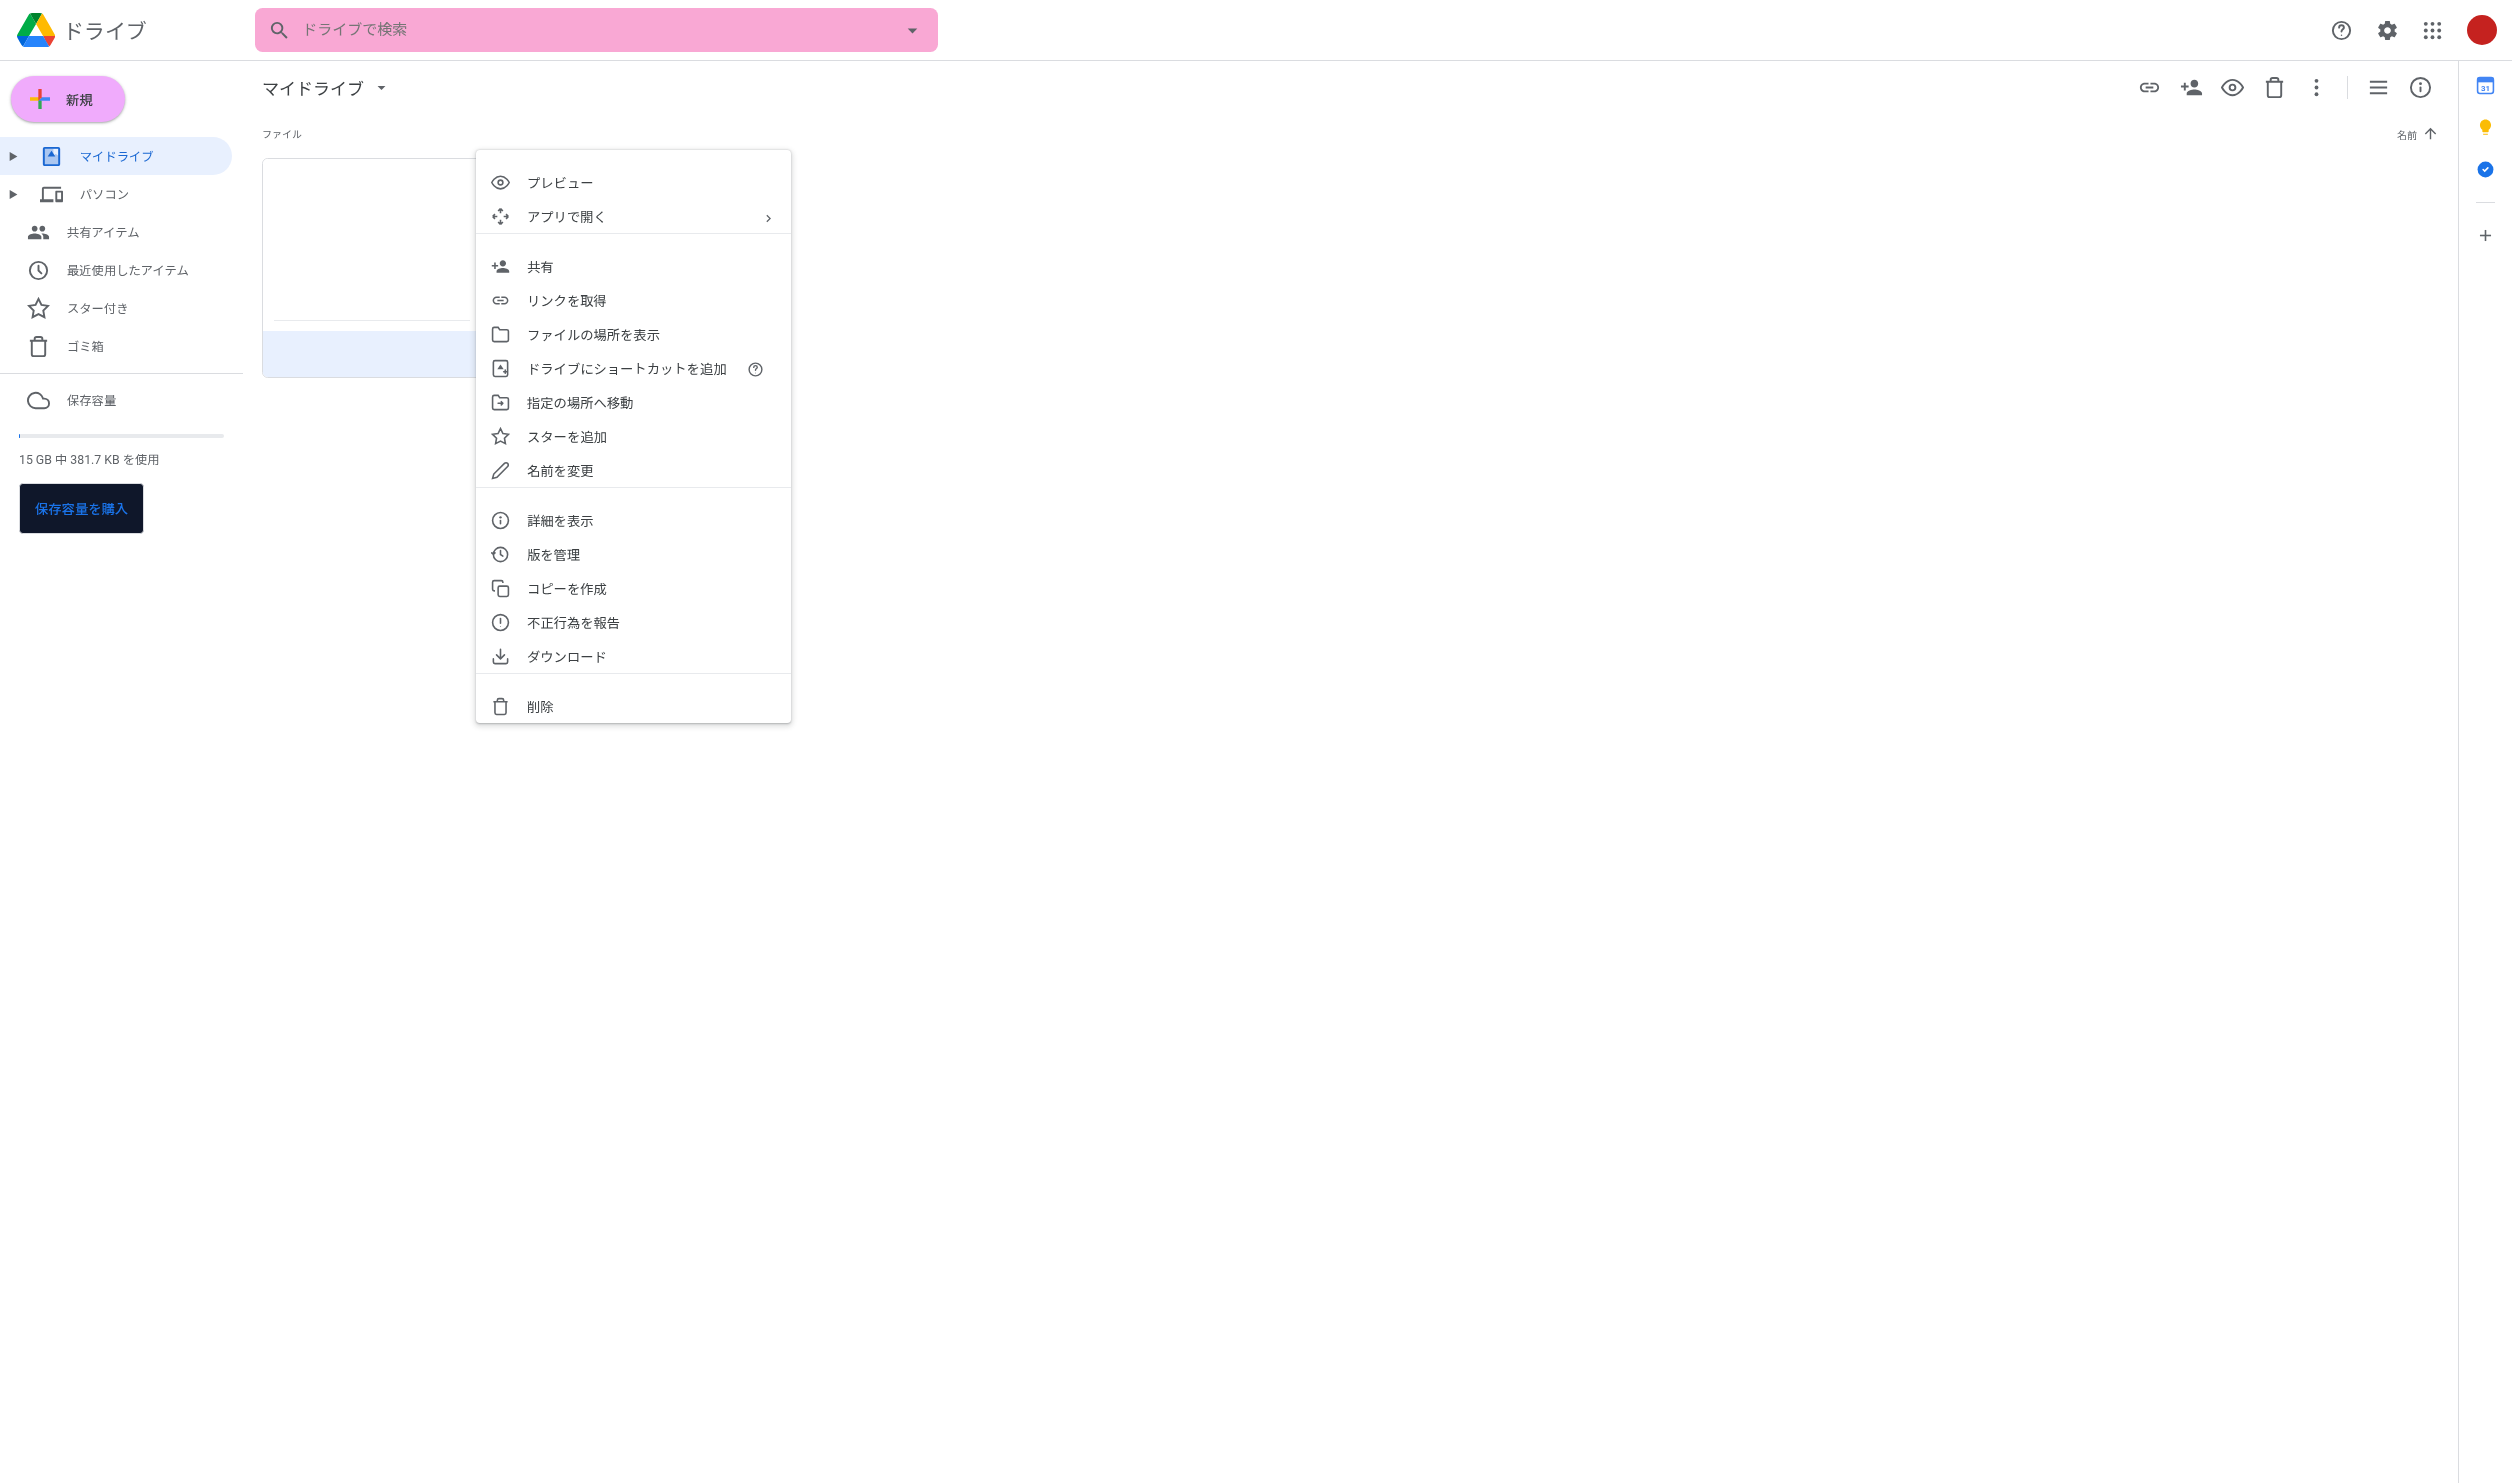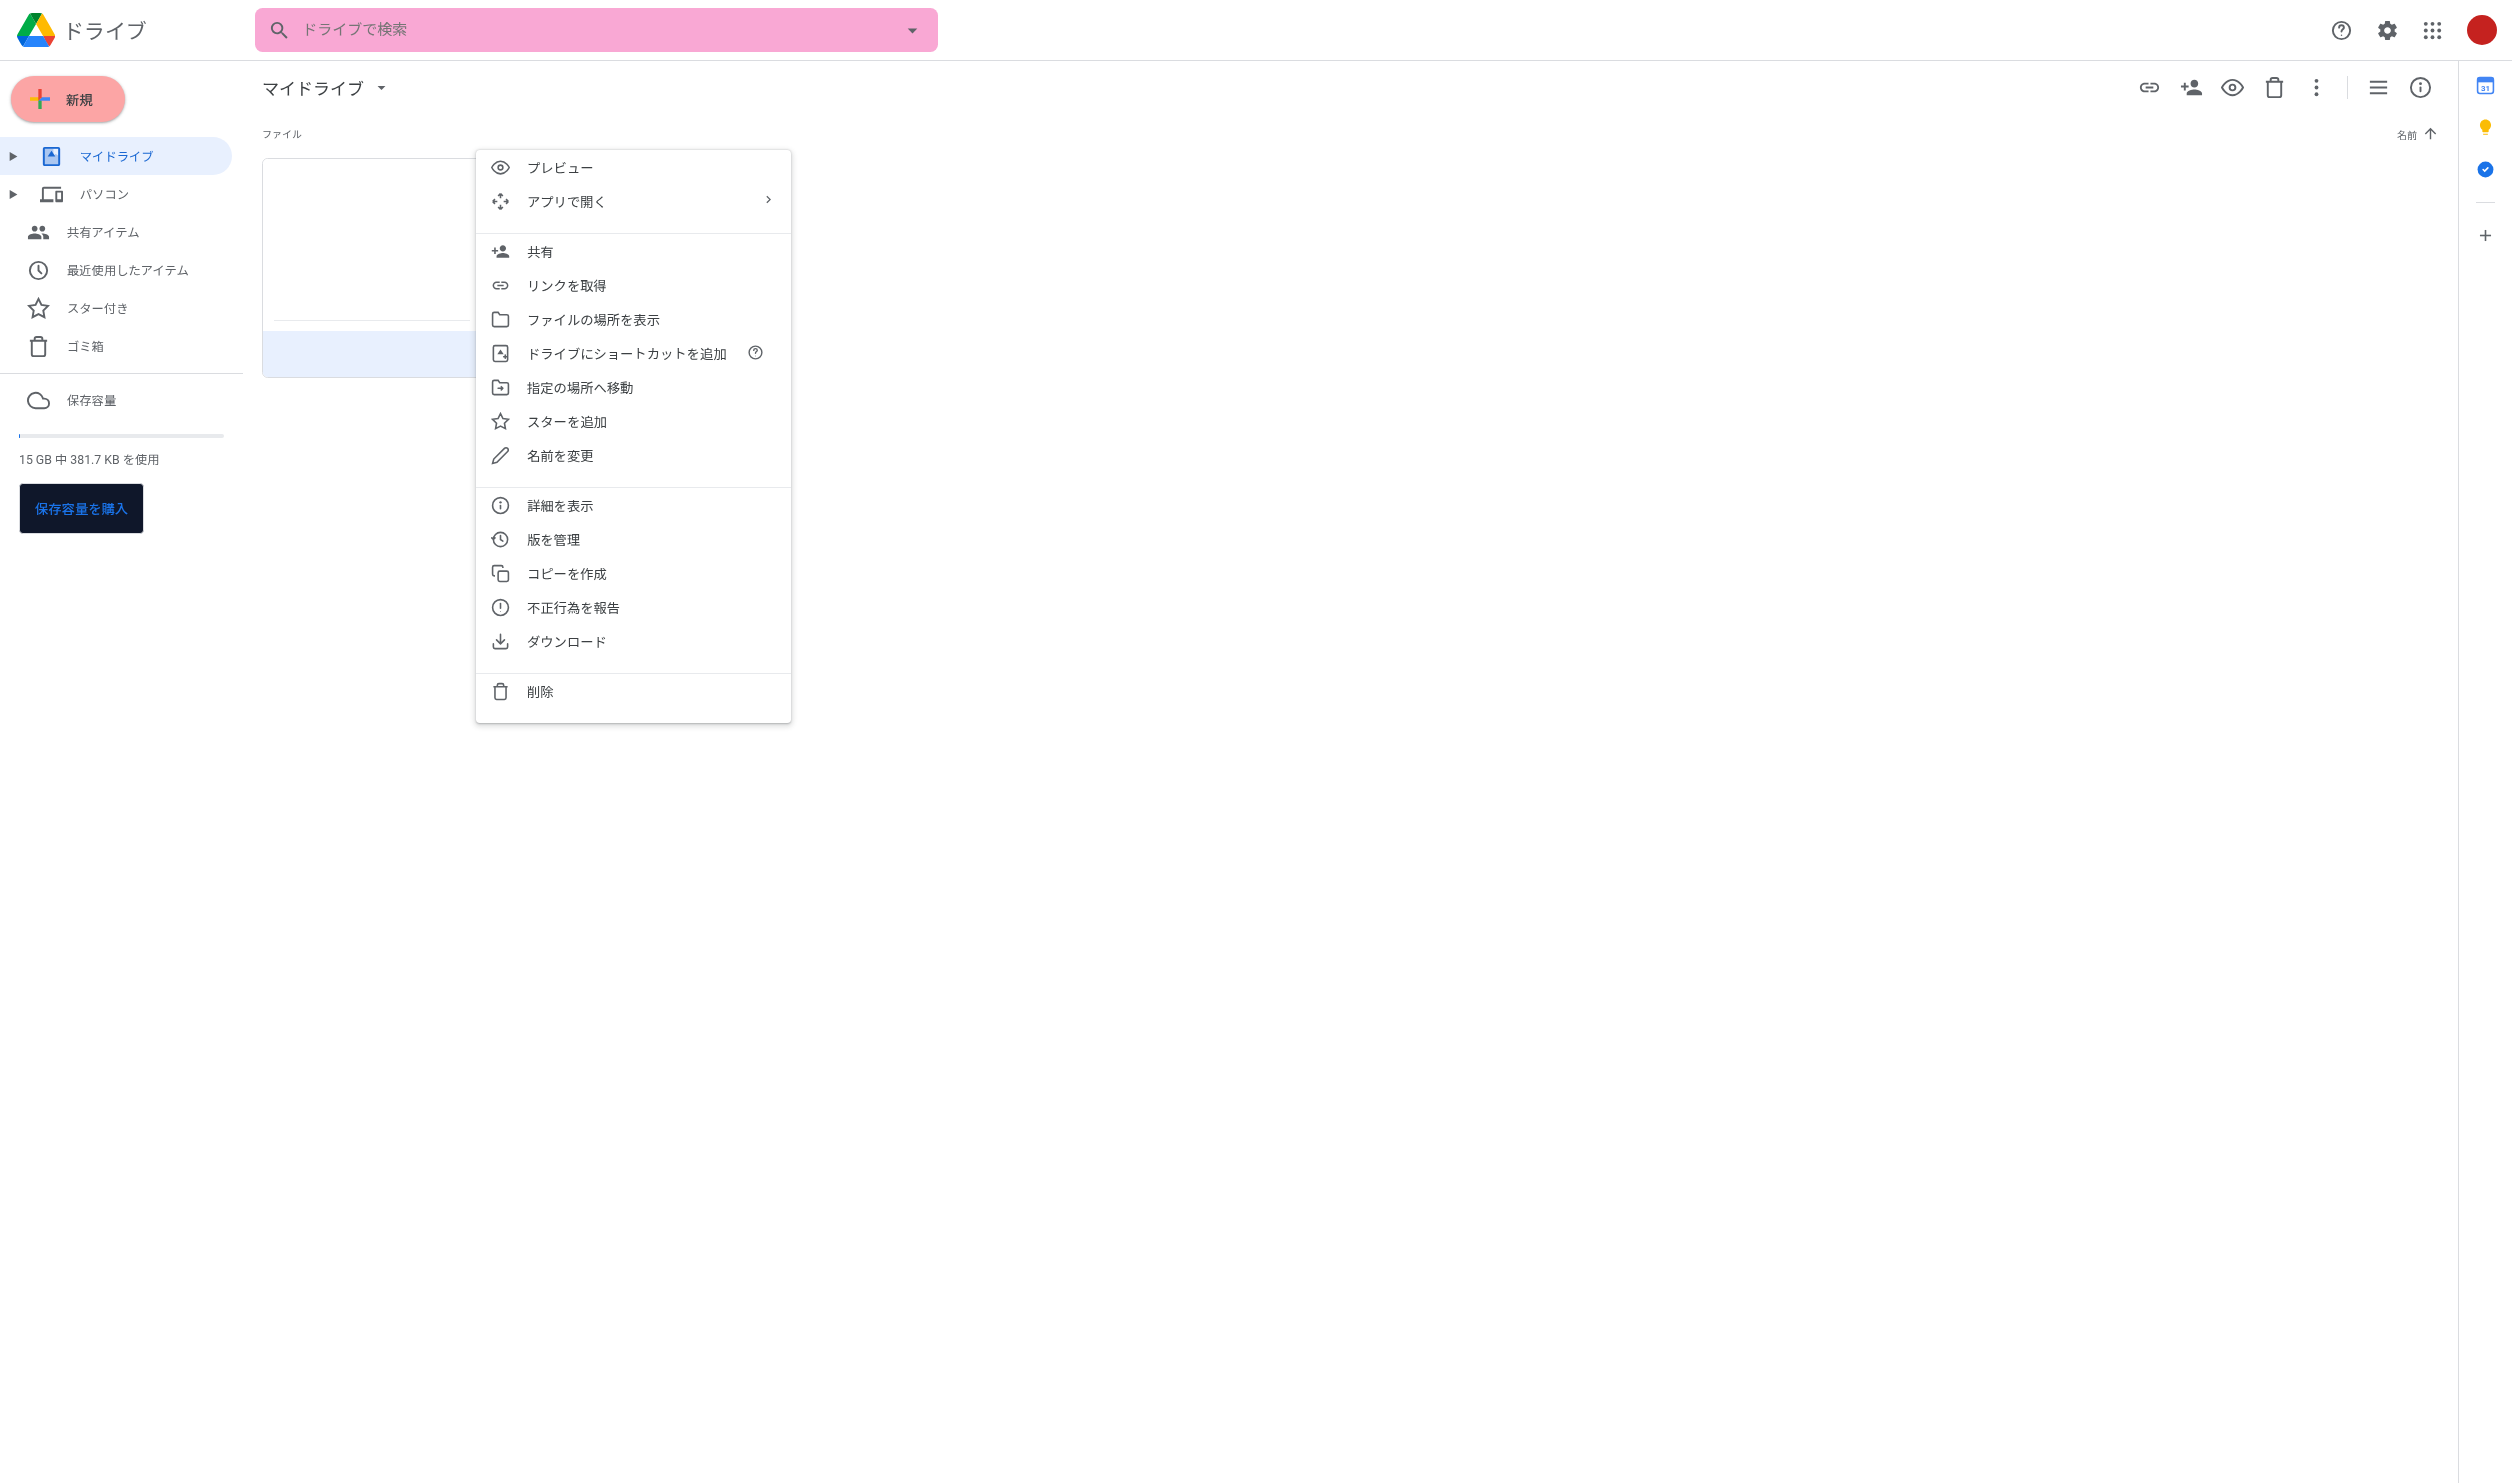--- a/index.html
+++ b/index.html
@@ -15,21 +15,21 @@
 .search-input { flex: 1; border: none; background: transparent; font-size: 15px; color: #5f6368; outline: none; }
 .header-right { display: flex; align-items: center; gap: 7.6px; padding-right: 7.6px; }
 .icon-btn { width: 38px; height: 38px; border-radius: 50%; display: flex; align-items: center; justify-content: center; cursor: pointer; color: #5f6368; }
 .avatar { width: 30px; height: 30px; border-radius: 50%; background: #c5221f; margin-left: 7.6px; }
 
 
 .body { display: flex; height: calc(100vh - 61px); }
 
 
 .sidebar { width: 243px; padding-top: 7.6px; display: flex; flex-direction: column; }
-.new-btn { margin: 7.6px 0 15px 11.4px; width: 114px; height: 46px; border-radius: 23px; box-shadow: 0 0.9px 1.9px rgba(60,64,67,.3), 0 0.9px 2.8px 0.9px rgba(60,64,67,.15); background: #fca5a5; display: flex; align-items: center; gap: 11.4px; padding-left: 13.3px; font-size: 13.3px; font-weight: 500; color: #3c4043; cursor: pointer; }
+.new-btn { margin: 7.6px 0 15px 11.4px; width: 114px; height: 46px; border-radius: 23px; box-shadow: 0 0.9px 1.9px rgba(60,64,67,.3), 0 0.9px 2.8px 0.9px rgba(60,64,67,.15); background: #f0abfc; display: flex; align-items: center; gap: 11.4px; padding-left: 13.3px; font-size: 13.3px; font-weight: 500; color: #3c4043; cursor: pointer; }
 .sb-item { height: 38px; display: flex; align-items: center; padding-left: 27px; gap: 17px; border-radius: 0 19px 19px 0; margin-right: 11.4px; font-size: 12.3px; color: #5f6368; cursor: pointer; }
 .sb-item.has-expand { padding-left: 3.8px; }
 .sb-item.has-expand .tri { width: 19px; text-align: center; font-size: 9.5px; color: #5f6368; }
 .sb-item.active { background: #e8f0fe; color: #1967d2; }
 .sb-item.active svg { color: #1967d2; }
 .sb-item svg { color: #5f6368; }
 .sb-sep { height: 0.9px; background: #dadce0; margin: 7.6px 0; }
 .storage { padding: 7.6px 19px; font-size: 12.3px; color: #5f6368; }
 .storage-bar { height: 3.8px; background: #e8eaed; border-radius: 1.9px; margin: 7.6px 0 11.4px; position: relative; }
 .storage-bar::after { content: ""; position: absolute; left: 0; top: 0; height: 100%; width: 0.5%; background: #1a73e8; border-radius: 1.9px; }
@@ -47,21 +47,21 @@
 .sort { margin-left: auto; display: flex; align-items: flex-end; gap: 5px; cursor: pointer; }
 
 .grid { padding: 7.6px 19px; position: relative; }
 .file-card { width: 220px; height: 220px; border: 0.9px solid #dadce0; border-radius: 5.7px; background: #fff; overflow: hidden; position: relative; }
 .file-card .thumb-body { height: 171px; background: #fff; position: relative; }
 .file-card .thumb-body::after { content: ""; position: absolute; left: 11.4px; right: 11.4px; top: 161px; height: 0.9px; background: #e8eaed; }
 .file-card .selected-strip { position: absolute; left: 0; right: 0; bottom: 0; height: 46px; background: #e8f0fe; }
 
 
 .ctx-menu { position: absolute; left: 233px; top: 0; width: 315px; background: #fff; border-radius: 3.8px; box-shadow: 0 1.9px 5.7px 1.9px rgba(60,64,67,.15), 0 0.9px 1.9px rgba(60,64,67,.3); padding: 7.6px 0; z-index: 50; }
-.ctx-item { height: 34px; display: flex; align-items: flex-start; padding: 0 15px; gap: 17px; font-size: 13.3px; color: #3c4043; cursor: pointer; }
+.ctx-item { height: 34px; display: flex; align-items: flex-end; padding: 0 15px; gap: 17px; font-size: 13.3px; color: #3c4043; cursor: pointer; }
 .ctx-item svg { color: #5f6368; flex-shrink: 0; }
 .ctx-item .chev { margin-left: auto; color: #5f6368; }
 .ctx-item .help-circle { margin-left: 3.8px; }
 .ctx-sep { height: 0.9px; background: #e8eaed; margin: 7.6px 0; }
 
 
 .sidepanel { width: 53px; display: flex; flex-direction: column; align-items: center; padding-top: 15px; gap: 23px; }
 .sp-icon { width: 19px; height: 19px; }
 .sp-sep { width: 19px; height: 0.9px; background: #dadce0; }
 

